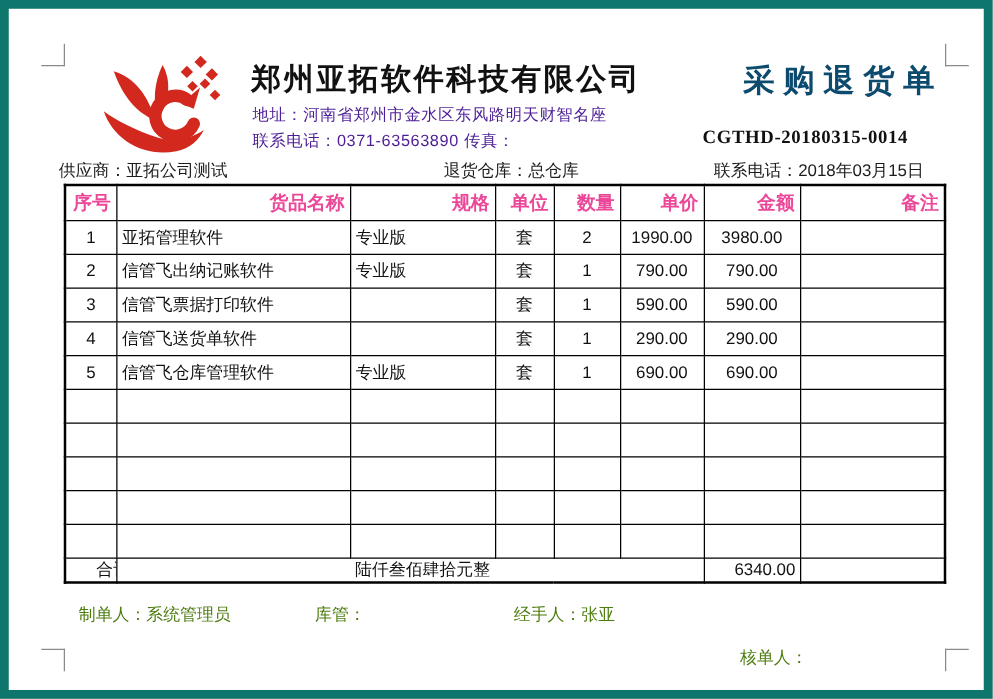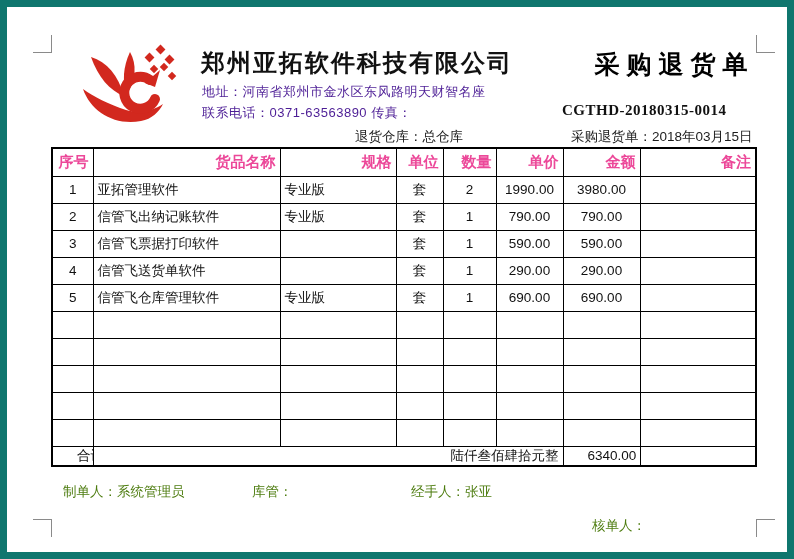--- a/index.html
+++ b/index.html
@@ -31,21 +31,21 @@
   }
   .addr-line {
     position:absolute; left:195px;
     font-size:13px; color:#4c1d95; letter-spacing:0.5px; white-space:nowrap;
   }
   .addr-1 { top:76px; }
   .addr-2 { top:97px; }
 
   .doc-title {
     position:absolute; left:560px; top:41px; width:215px;
-    text-align:center; font-size:25px; font-weight:bold; color:#000000;
+    text-align:center; font-size:25px; font-weight:bold; color:#0c4a6e;
     letter-spacing:7px; white-space:nowrap;
   }
   .doc-number {
     position:absolute; left:555px; top:95px; width:182px;
     text-align:left;
     font-family:"Liberation Serif","DejaVu Serif",serif;
     font-size:15px; font-weight:bold; color:#111; letter-spacing:0.5px;
     white-space:nowrap;
   }
 
@@ -65,21 +65,21 @@
     padding:0 4px;
   }
   table.goods th {
     height:28px; font-size:15px; font-weight:bold; color:#ec4899;
     text-align:right;
   }
   table.goods td { height:27px; font-size:13.5px; color:#111; text-align:center; }
   table.goods td.c1, table.goods td.c2 { text-align:left; }
   table.goods tfoot td { height:20px;padding-left:24px; }
   table.goods td.total-label { text-align:center; }
-  table.goods td.total-words { text-align:right; }
+  table.goods td.total-words { text-align:center; }
 
   .footer-item { position:absolute; top:476px; font-size:13.5px; color:#4d7c0f; white-space:nowrap; }
   .f-maker   { left:56px; }
   .f-keeper  { left:245px; }
   .f-handler { left:404px; }
   .f-checker { left:585px;margin-top:34px; }
 </style>
 </head>
 <body>
 
@@ -111,22 +111,23 @@
     <path d="M82 46 L97 33 L92 50 Z" fill="#d2281e"></path>
   </svg>
 
   <div class="company-name">郑州亚拓软件科技有限公司</div>
   <div class="addr-line addr-1">地址：河南省郑州市金水区东风路明天财智名座</div>
   <div class="addr-line addr-2">联系电话：0371-63563890  传真：</div>
 
   <div class="doc-title">采购退货单</div>
   <div class="doc-number">CGTHD-20180315-0014</div>
 
+  <div class="info-item info-supplier">供应商：亚拓公司测试</div>
   <div class="info-item info-warehouse">退货仓库：总仓库</div>
-  <div class="info-item info-date">采购退货单：2018年03月15日</div>
+  <div class="info-item info-date">联系电话：2018年03月15日</div>
 
   <table class="goods">
     <colgroup>
       <col style="width:41px">
         <col style="width:187px">
         <col style="width:116px">
         <col style="width:47px">
       <col style="width:53px">
         <col style="width:67px">
         <col style="width:77px">

